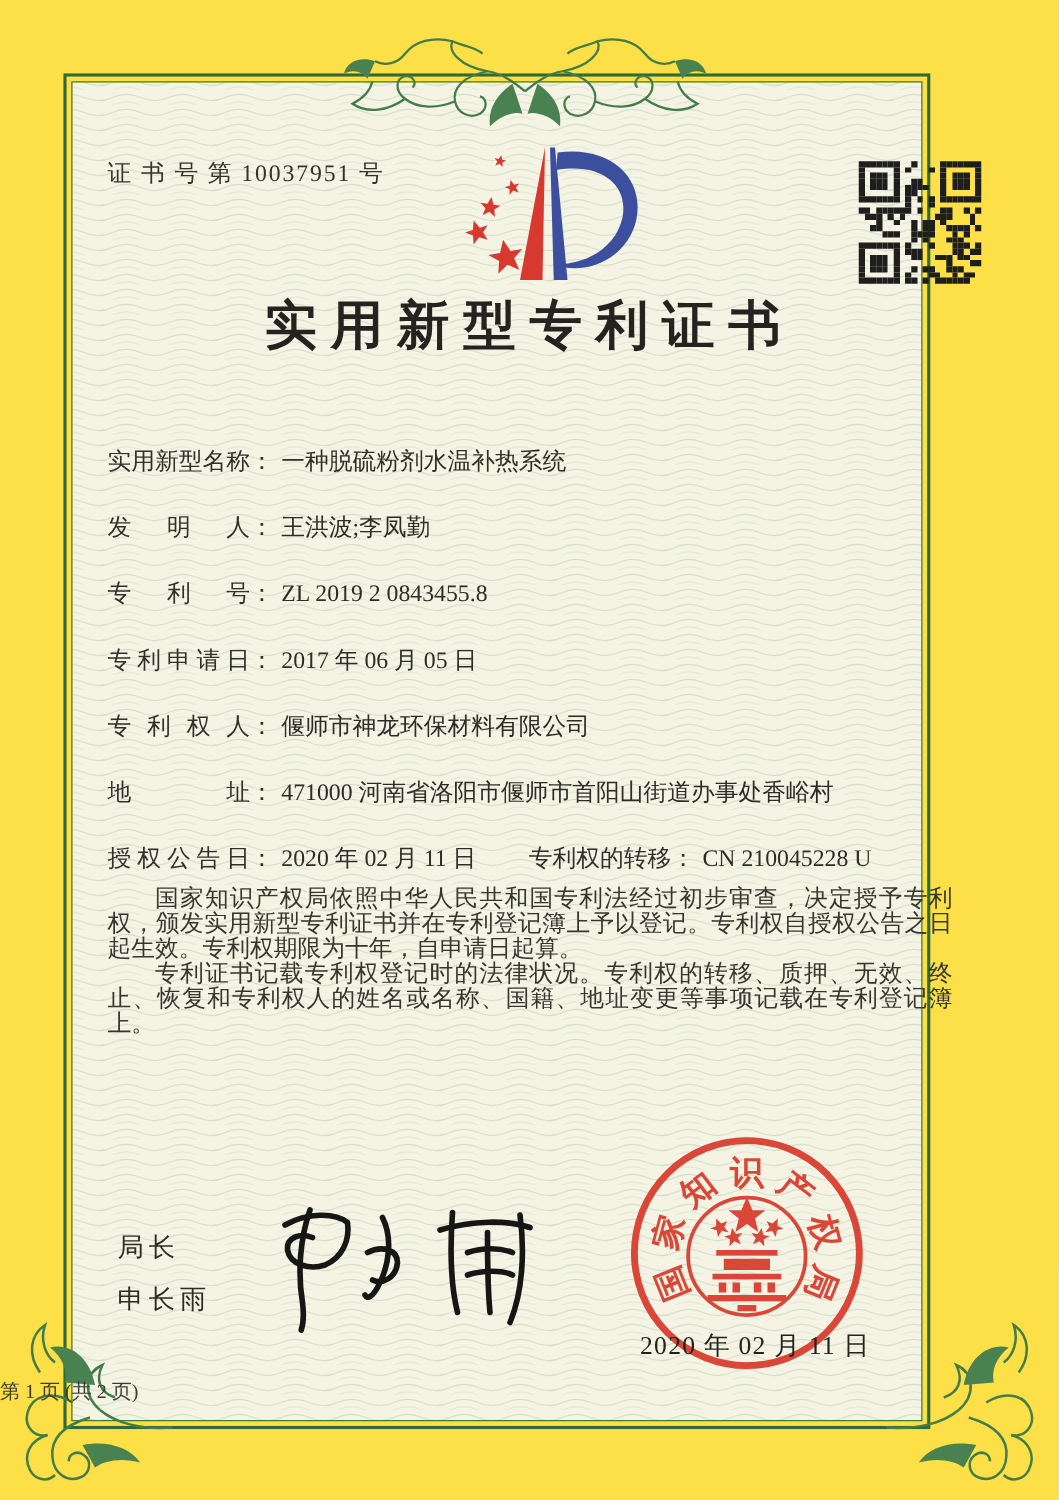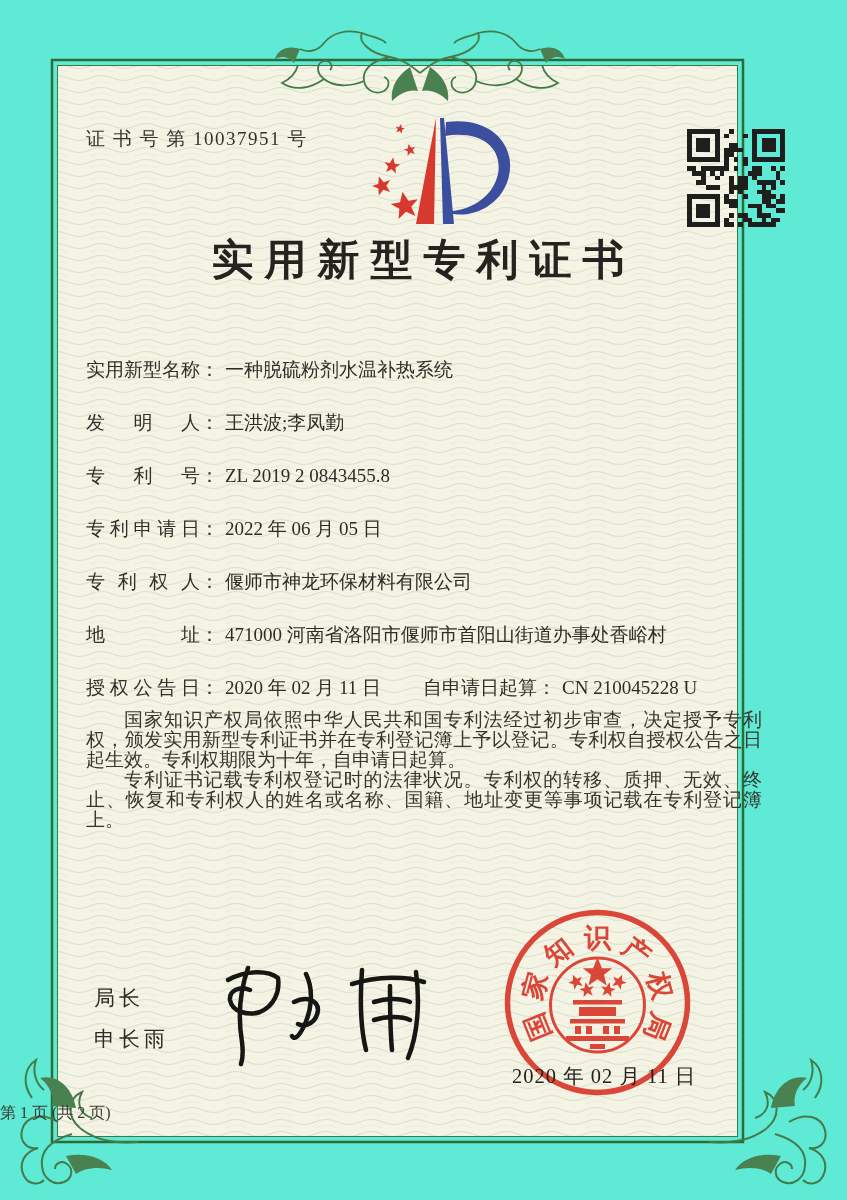--- a/index.html
+++ b/index.html
@@ -1,20 +1,20 @@
 <!DOCTYPE html>
 <html><head>
 <meta charset="utf-8">
 <style>
   html,body{margin:0;padding:0;background:#e8e4d6;}
   .page{
     position:relative;
     width:847px;height:1200px;
     margin:0 auto;
-    background:#5eead4;
+    background:#fde047;
     font-family:"Liberation Serif","DejaVu Serif",serif;
     color:#2b2a26;
     overflow:hidden;
   }
   .bg-svg{position:absolute;left:0;top:0;z-index:0;}
   .abs{position:absolute;z-index:2;}
   .cert-number{left:86px;top:126px;font-size:19px;letter-spacing:1.5px;color:#33322c;}
   .logo-box{left:348px;top:110px;width:168px;height:126px;}
   .qr-box{
     left:687px;top:129px;width:98px;height:98px;
@@ -550,32 +550,32 @@
     <div class="frow">
       <span class="flabel">实用新型名称</span><span class="fcolon">：</span><span class="fvalue">一种脱硫粉剂水温补热系统</span>
     </div>
     <div class="frow">
       <span class="flabel">发 明 人</span><span class="fcolon">：</span><span class="fvalue">王洪波;李凤勤</span>
     </div>
     <div class="frow">
       <span class="flabel">专 利 号</span><span class="fcolon">：</span><span class="fvalue">ZL 2019 2 0843455.8</span>
     </div>
     <div class="frow">
-      <span class="flabel">专利申请日</span><span class="fcolon">：</span><span class="fvalue">2022 年 06 月 05 日</span>
+      <span class="flabel">专利申请日</span><span class="fcolon">：</span><span class="fvalue">2017 年 06 月 05 日</span>
     </div>
     <div class="frow">
       <span class="flabel">专 利 权 人</span><span class="fcolon">：</span><span class="fvalue">偃师市神龙环保材料有限公司</span>
     </div>
     <div class="frow">
       <span class="flabel">地 址</span><span class="fcolon">：</span><span class="fvalue">471000 河南省洛阳市偃师市首阳山街道办事处香峪村</span>
     </div>
     <div class="frow">
       <span class="flabel">授权公告日</span><span class="fcolon">：</span><span class="fvalue">2020 年 02 月 11 日</span>
       <span class="fpair2">
-        <span class="flabel">自申请日起算</span><span class="fcolon">：</span><span class="fvalue">CN 210045228 U</span>
+        <span class="flabel">专利权的转移</span><span class="fcolon">：</span><span class="fvalue">CN 210045228 U</span>
       </span>
     </div>
   </div>
 
   <div class="abs paras">
     <p>国家知识产权局依照中华人民共和国专利法经过初步审查，决定授予专利权，颁发实用新型专利证书并在专利登记簿上予以登记。专利权自授权公告之日起生效。专利权期限为十年，自申请日起算。</p>
     <p>专利证书记载专利权登记时的法律状况。专利权的转移、质押、无效、终止、恢复和专利权人的姓名或名称、国籍、地址变更等事项记载在专利登记簿上。</p>
   </div>
 
   <div class="abs officer-title">局长</div>

